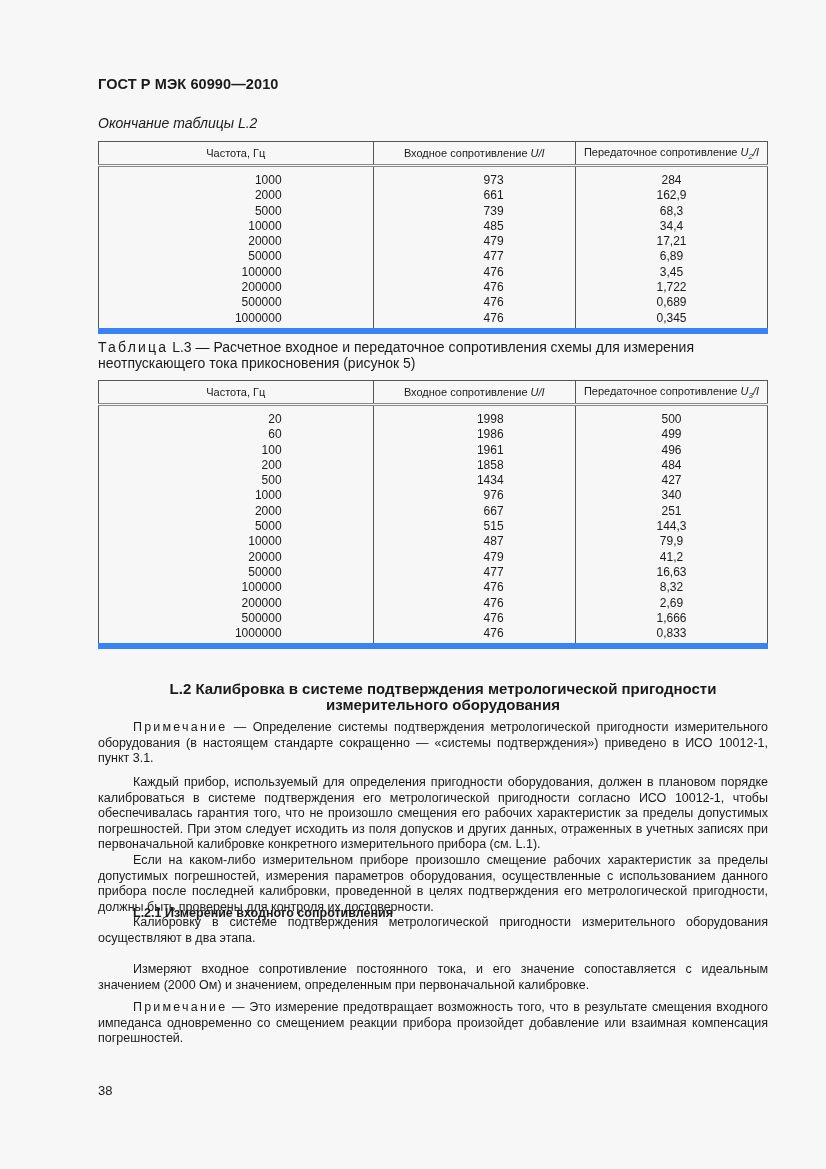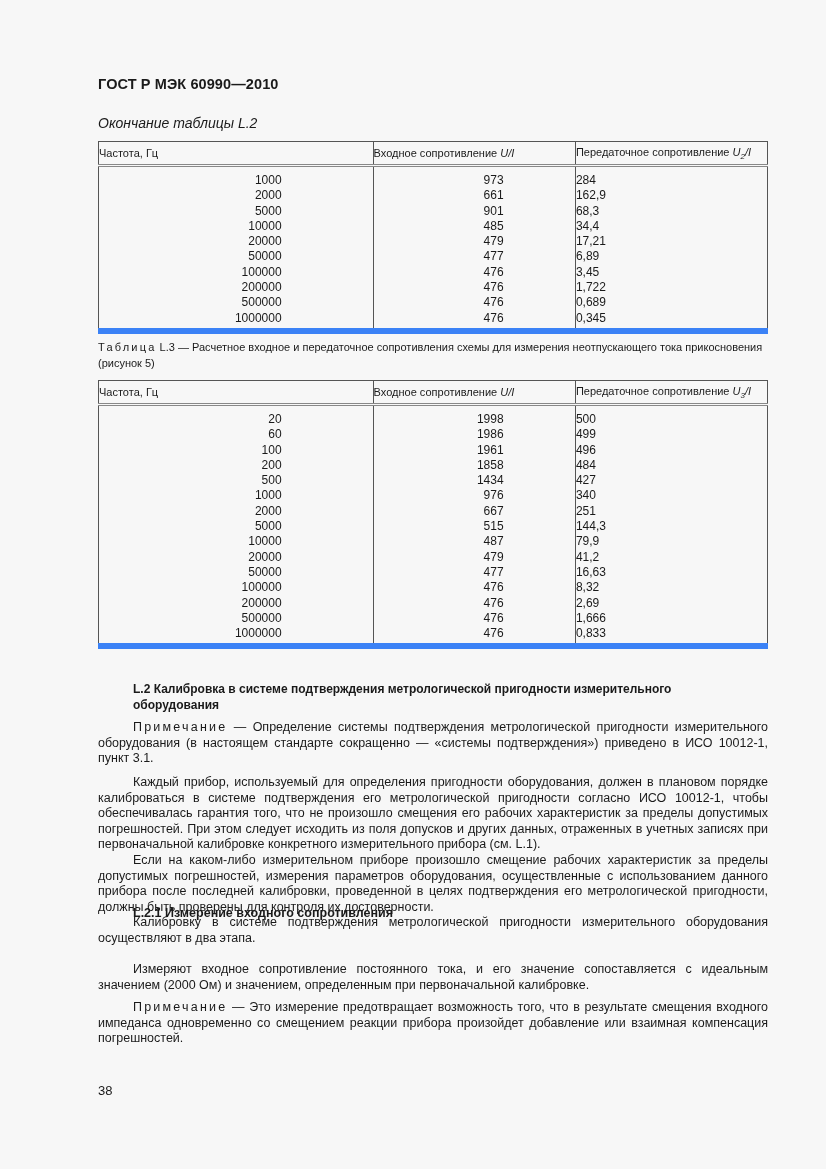--- a/index.html
+++ b/index.html
@@ -3,33 +3,33 @@
   <meta charset="utf-8">
   <style>
     html, body { margin:0; padding:0; }
     body {
       width:826px; height:1169px; background:#f7f7f7; position:relative; overflow:hidden;
       font-family:"Liberation Sans", sans-serif; color:#1a1a1a;
     }
     .hdr { position:absolute; left:98px; top:76px; font-size:14.5px; font-weight:bold; letter-spacing:0.1px; }
     .cap-italic { position:absolute; left:98px; top:115px; font-size:14px; font-style:italic; }
     table.t { position:absolute; left:98px; width:670px; border-collapse:collapse; font-size:12px; }
-    table.t th { font-weight:normal; font-size:11px; height:22px; border-left:1px solid #555; border-right:1px solid #555; border-top:1px solid #555; border-bottom:3px double #888; text-align:left; padding:0; }
+    table.t th { font-weight:normal; font-size:11px; height:22px; border-left:1px solid #555; border-right:1px solid #555; border-top:1px solid #555; border-bottom:3px double #888; text-align:center; padding:0; }
     table.t td { border-left:1px solid #555; border-right:1px solid #555; padding:0; height:15.3px; line-height:15.3px; }
     table.t tr:last-child td { border-bottom:6px solid #3b82f6; padding-bottom:2px; }
     table.t tr.first td { padding-top:6px; }
     .c1 { width:222px; text-align:right; padding-right:91px !important; }
     .c2 { width:222px; }
-    .c3 { width:224px; text-align:left; }
+    .c3 { width:224px; text-align:center; }
     .c2 span { display:inline-block; width:130px; text-align:right; }
     .sub { font-size:8px; vertical-align:-3px; }
     .it { font-style:italic; }
-    .cap2 { position:absolute; left:98px; top:339px; width:672px; font-size:11px; line-height:16px; }
+    .cap2 { position:absolute; left:98px; top:339px; width:672px; font-size:14px; line-height:16px; }
     .spaced { letter-spacing:2.2px; }
-    .sec { position:absolute; left:133px; top:681px; width:620px; font-size:12px; font-weight:bold; line-height:16px; }
+    .sec { position:absolute; left:133px; top:681px; width:620px; font-size:15px; font-weight:bold; line-height:16px;text-align:center; }
     .para { position:absolute; left:98px; width:670px; font-size:12.5px; line-height:15.6px; text-align:justify; }
     .para .ind { display:inline-block; width:35px; }
     .subsec { position:absolute; left:133px; font-size:12.5px; font-weight:bold; }
     .pageno { position:absolute; left:98px; top:1083px; font-size:13px; }
   </style>
 </head>
 <body>
 
 <div class="hdr">ГОСТ Р МЭК 60990—2010</div>
 
@@ -49,21 +49,21 @@
         <td class="c2"><span>973</span></td>
         <td class="c3">284</td>
       </tr>
       <tr>
         <td class="c1">2000</td>
         <td class="c2"><span>661</span></td>
         <td class="c3">162,9</td>
       </tr>
       <tr>
         <td class="c1">5000</td>
-        <td class="c2"><span>901</span></td>
+        <td class="c2"><span>739</span></td>
         <td class="c3">68,3</td>
       </tr>
       <tr>
         <td class="c1">10000</td>
         <td class="c2"><span>485</span></td>
         <td class="c3">34,4</td>
       </tr>
       <tr>
         <td class="c1">20000</td>
         <td class="c2"><span>479</span></td>

